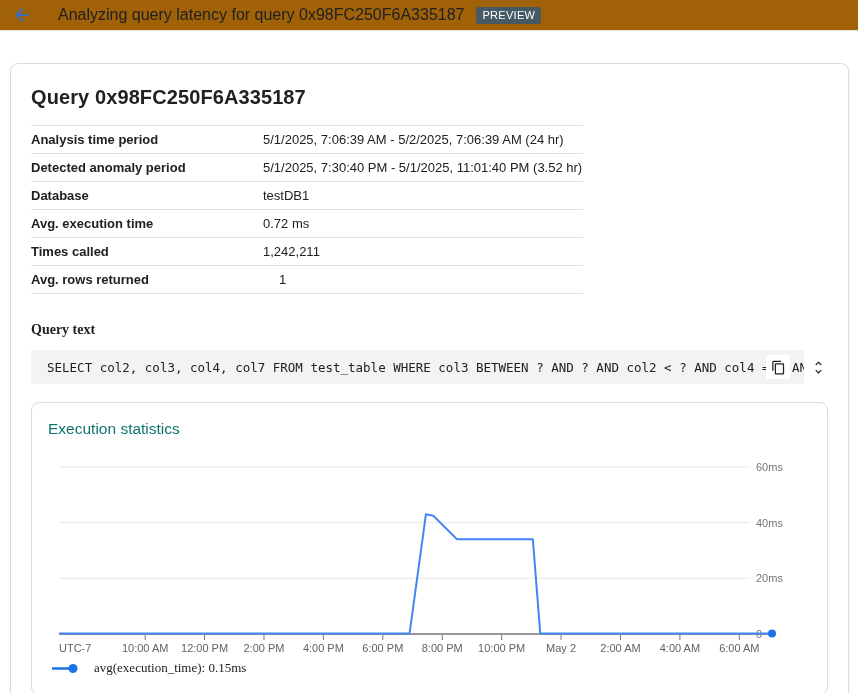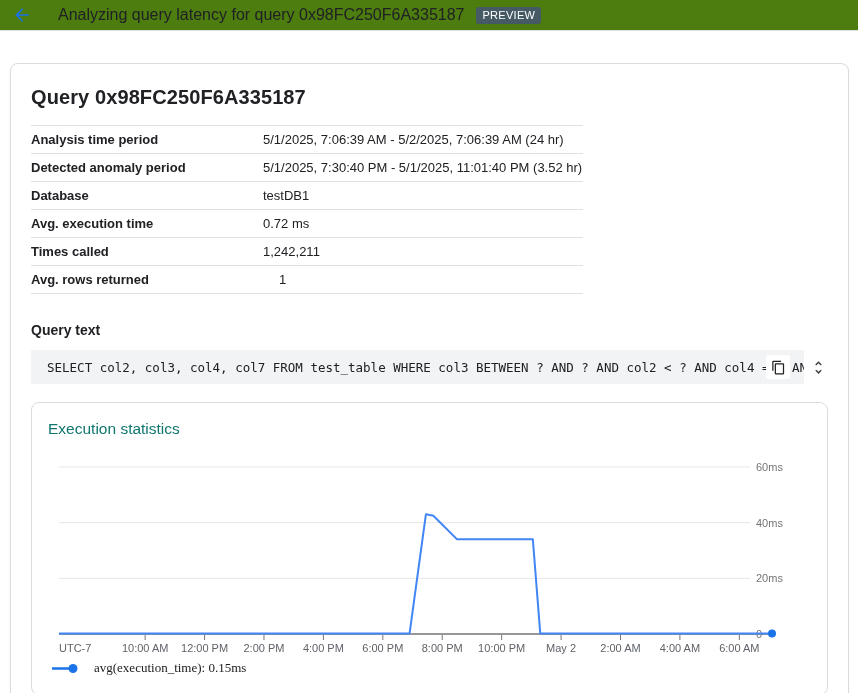--- a/index.html
+++ b/index.html
@@ -1,21 +1,21 @@
 <!DOCTYPE html>
 <html><head>
 <meta charset="utf-8">
 <style>
   * { box-sizing: border-box; margin: 0; padding: 0; }
   html, body { width: 858px; height: 693px; overflow: hidden; background: #fff;
     font-family: "Liberation Sans", sans-serif; color: #202124; }
 
   
   .appbar { height: 31px; display: flex; align-items: center; border-bottom: 1px solid #e0e0e0;
-    padding: 0 8px; background: #4d7c0f; }
+    padding: 0 8px; background: #a16207; }
   .back-btn { width: 24px; height: 24px; border: none; background: transparent; cursor: pointer;
     display: flex; align-items: center; justify-content: center; margin-left: 2px; }
   .back-btn svg { width: 20px; height: 20px; fill: #1a73e8; }
   .appbar-title { font-size: 16px; color: #202124; margin-left: 24px; white-space: nowrap; }
   .preview-badge { margin-left: 12px; background: #455a64; color: #fff; font-size: 11px;
     letter-spacing: .3px; padding: 3px 6px; border-radius: 3px; line-height: 1; }
 
   
   .card { position: absolute; left: 10px; top: 63px; width: 839px; height: 700px;
     background: #fff; border: 1px solid #dadce0; border-radius: 8px;
@@ -24,21 +24,21 @@
 
   
   .details { width: 552px; }
   .detail-row { display: flex; align-items: center; border-top: 1px solid #e0e0e0;
     padding: 6px 0; min-height: 27px; font-size: 13px; }
   .detail-row:last-child { border-bottom: 1px solid #e0e0e0; gap: 16px; }
   .detail-label { width: 232px; font-weight: 700; }
   .detail-value { flex: 1; }
 
   
-  .query-text-label { font-size: 14px; font-weight: 700; margin: 28px 0 12px; }
+  .query-text-label { font-size: 14px; font-weight: 700; margin: 28px 0 12px; font-family: Liberation Serif, serif; }
   .query-row { display: flex; align-items: center; }
   .code-box { position: relative; flex: 1; height: 34px; background: #f1f3f4;
     display: flex; align-items: center; overflow: hidden; }
   .code-text { font-family: "DejaVu Sans Mono", monospace; font-size: 12.5px;
     padding-left: 16px; white-space: nowrap; }
   .copy-btn { position: absolute; right: 14px; top: 5px; width: 24px; height: 24px;
     background: #fff; border: none; border-radius: 2px; cursor: pointer;
     display: flex; align-items: center; justify-content: center; }
   .copy-btn svg { width: 15px; height: 15px; fill: #202124; }
   .unfold-btn { width: 20px; height: 24px; border: none; background: transparent; cursor: pointer;

